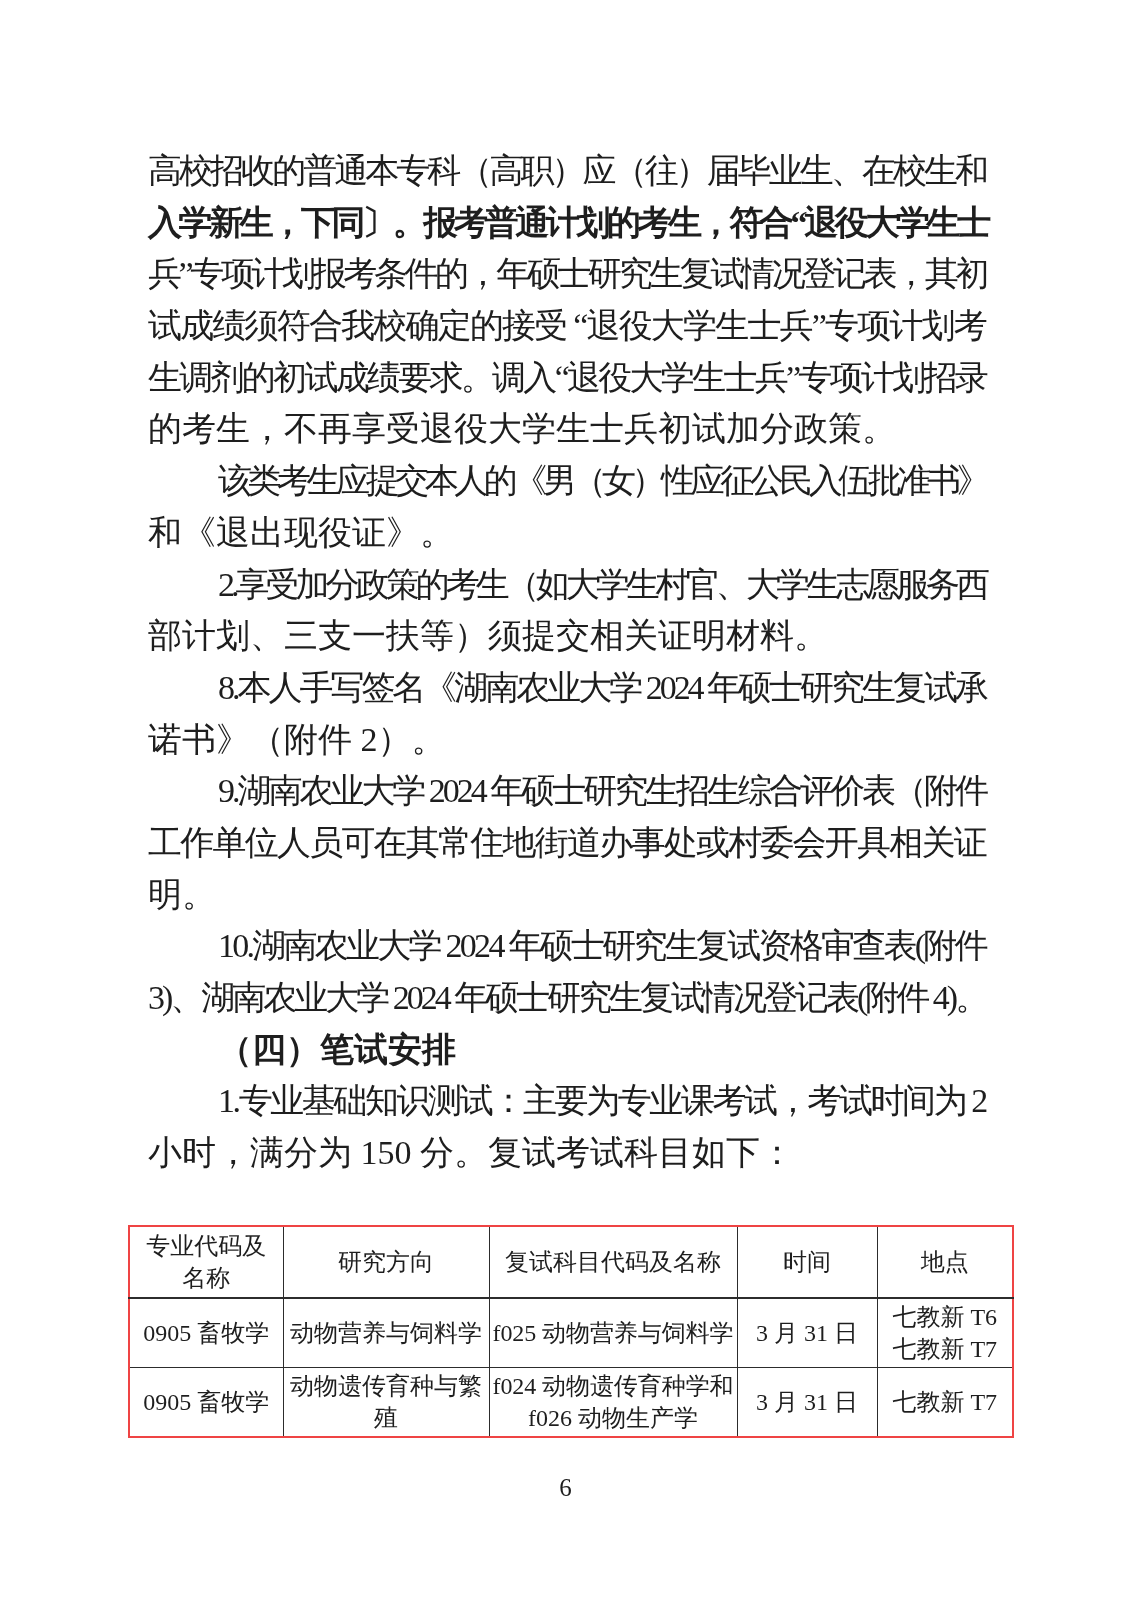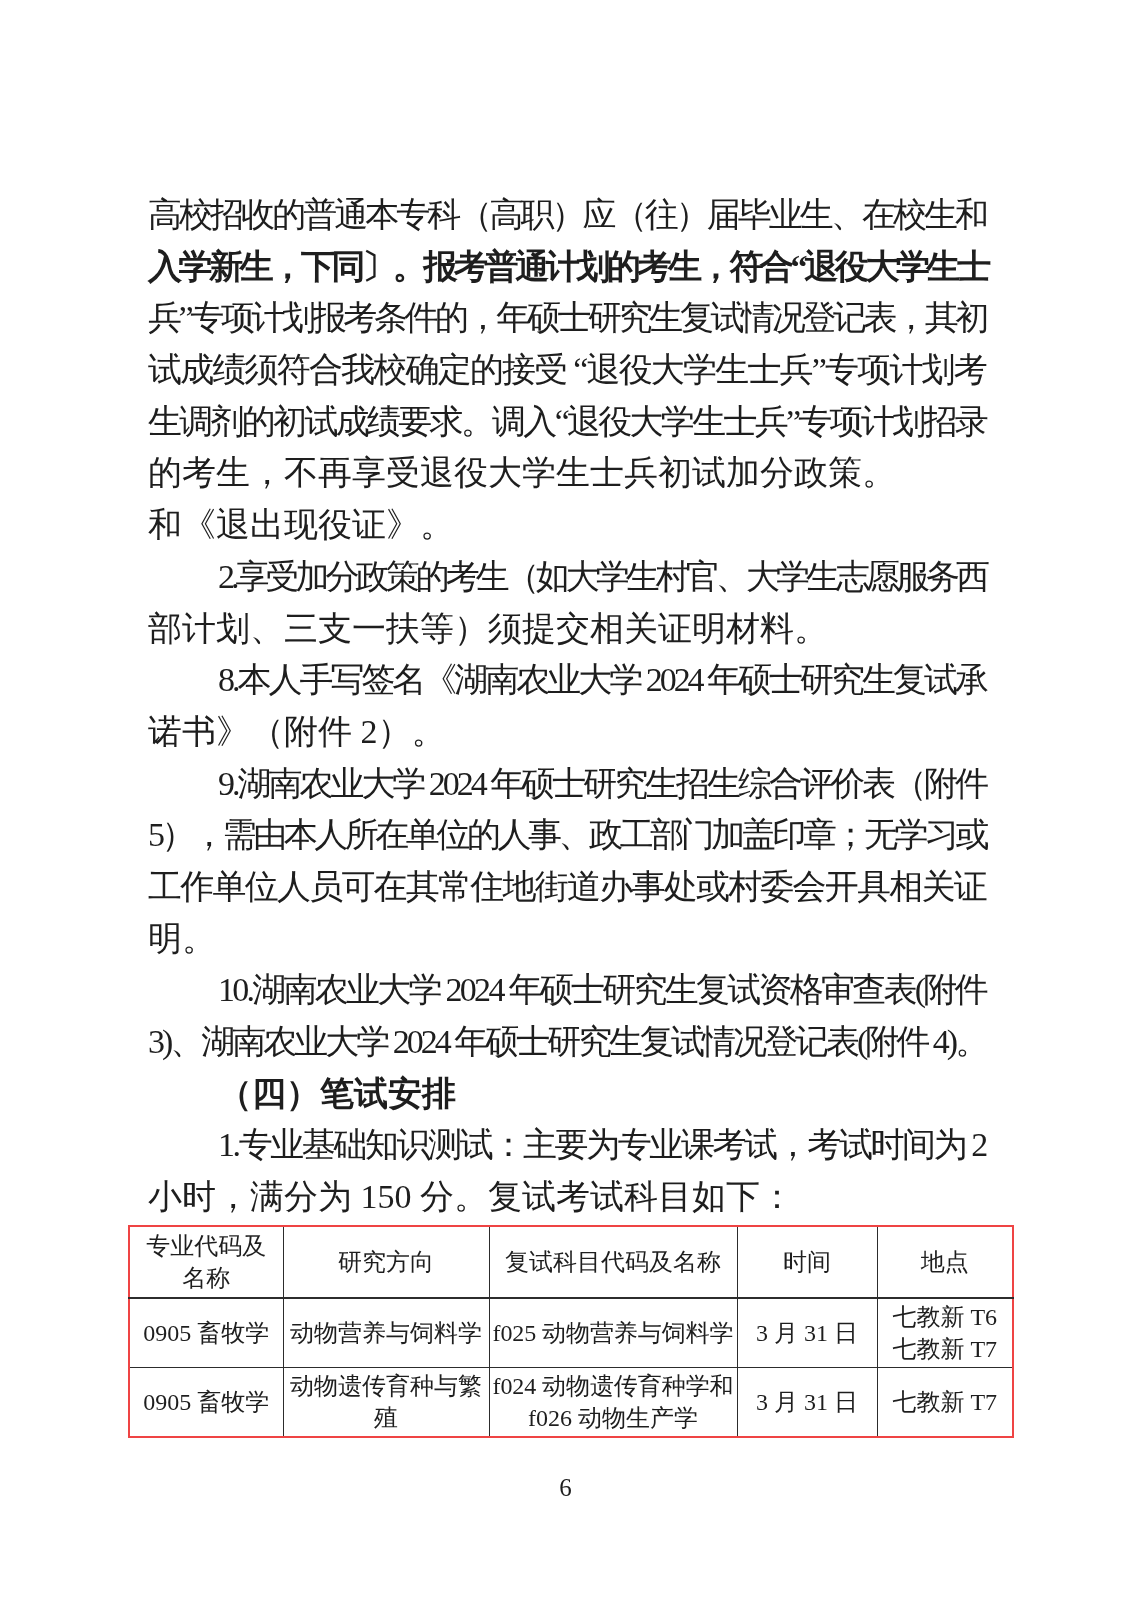--- a/index.html
+++ b/index.html
@@ -65,41 +65,41 @@
     font-size: 25px;
     color: #1e1e1e;
   }
 </style>
 </head>
 <body>
 
 <div class="page">
   <div class="content" id="content">
       <div>
-        <div class="tline full" style="letter-spacing: -2.96px; margin-top: 44px;"><span>高校招收的普通本专科（高职）应（往）届毕业生、在校生和</span></div>
+        <div class="tline full" style="letter-spacing: -2.96px;"><span>高校招收的普通本专科（高职）应（往）届毕业生、在校生和</span></div>
         <div class="tline full" style="letter-spacing: -3.4px; font-weight: bold;"><span>入学新生，下同〕。报考普通计划的考生，符合“退役大学生士</span></div>
         <div class="tline full" style="letter-spacing: -3.4px;"><span>兵”专项计划报考条件的，年硕士研究生复试情况登记表，其初</span></div>
         <div class="tline full" style="letter-spacing: -1.81px;"><span>试成绩须符合我校确定的接受 “退役大学生士兵”专项计划考</span></div>
         <div class="tline full" style="letter-spacing: -2.72px;"><span>生调剂的初试成绩要求。调入“退役大学生士兵”专项计划招录</span></div>
         <div class="tline" style="letter-spacing: 0px;"><span>的考生，不再享受退役大学生士兵初试加分政策。</span></div>
       </div>
       <div>
+        <div class="tline ind full" style="letter-spacing: -4.46px;"><span>该类考生应提交本人的《男（女）性应征公民入伍批准书》</span></div>
         <div class="tline" style="letter-spacing: 0px;"><span>和《退出现役证》。</span></div>
       </div>
       <div>
         <div class="tline ind full" style="letter-spacing: -3.98px;"><span>2.享受加分政策的考生（如大学生村官、大学生志愿服务西</span></div>
         <div class="tline" style="letter-spacing: 0px;"><span>部计划、三支一扶等）须提交相关证明材料。</span></div>
       </div>
       <div>
         <div class="tline ind full" style="letter-spacing: -3.02px;"><span>8.本人手写签名《湖南农业大学 2024 年硕士研究生复试承</span></div>
         <div class="tline" style="letter-spacing: 0px;"><span>诺书》（附件 2）。</span></div>
       </div>
       <div>
         <div class="tline ind full" style="letter-spacing: -3.02px; font-family: Liberation Serif, serif;"><span>9.湖南农业大学 2024 年硕士研究生招生综合评价表（附件</span></div>
-        <div class="tline full" style="letter-spacing: -3.46px;"><span>5），需由本人所在单位的人事、政工部门加盖印章；无学习或</span></div>
         <div class="tline full" style="letter-spacing: -1.77px;"><span>工作单位人员可在其常住地街道办事处或村委会开具相关证</span></div>
         <div class="tline" style="letter-spacing: 0px;"><span>明。</span></div>
       </div>
       <div>
         <div class="tline ind full" style="letter-spacing: -2.74px;"><span>10.湖南农业大学 2024 年硕士研究生复试资格审查表(附件</span></div>
         <div class="tline" style="letter-spacing: -3.01px;"><span>3)、湖南农业大学 2024 年硕士研究生复试情况登记表(附件 4)。</span></div>
       </div>
       <div>
         <div class="tline ind bold" style="letter-spacing: 0px;"><span>（四）笔试安排</span></div>
       </div>

